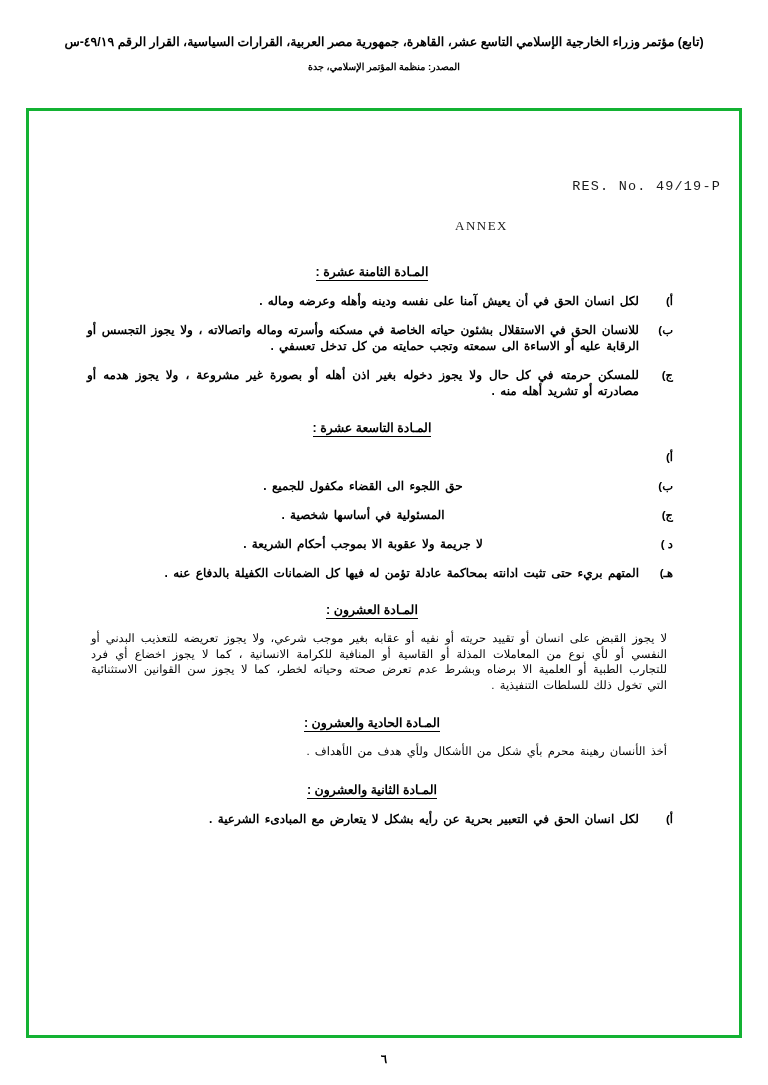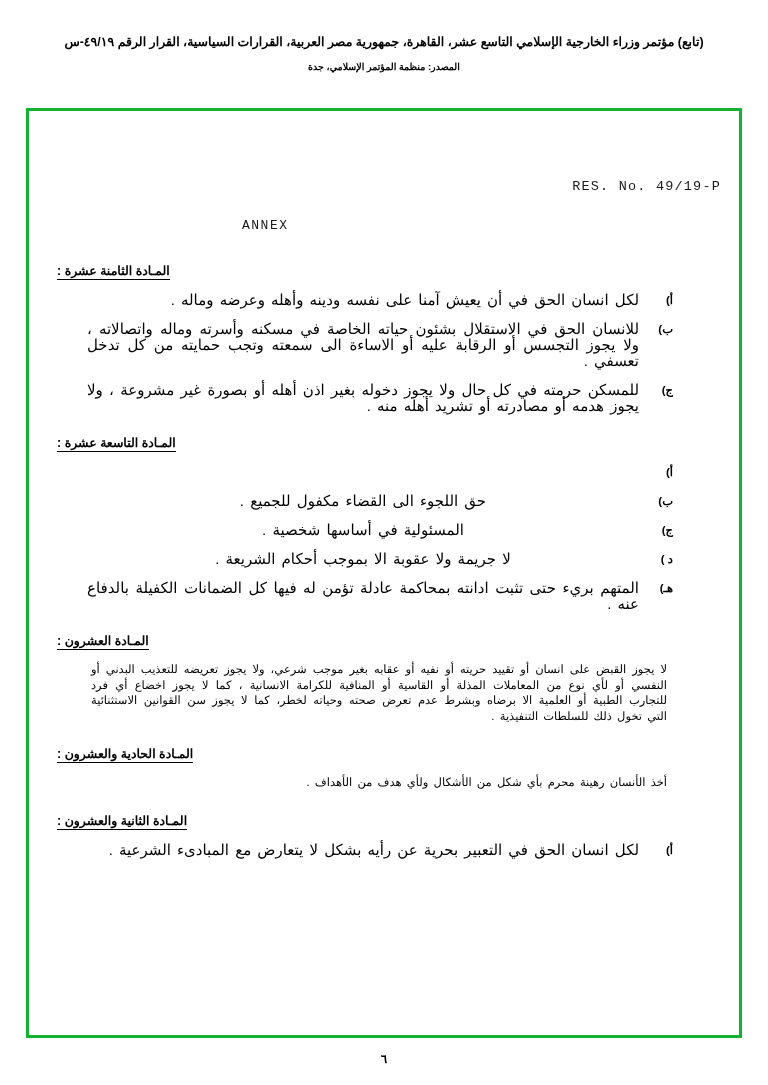--- a/index.html
+++ b/index.html
@@ -69,45 +69,45 @@
     font-family: "Liberation Mono", "DejaVu Sans Mono", monospace;
     font-size: 13.5px;
     letter-spacing: 1.2px;
     direction: ltr;
     text-align: right;
     margin-left: 165px;
     margin-top: 68px;
     color: #1a1a1a;
   }
   .annex {
-    font-family: Liberation Mono, monospace;
+    font-family: Liberation Serif, serif;
     font-size: 13px;
     letter-spacing: 1.5px;
     direction: ltr;
-    text-align: left;
+    text-align: center;
     margin-left: 195px;
     margin-top: 24px;
     color: #1a1a1a;
   }
 
   
   .body-ar {
     direction: rtl;
     text-align: right;
     margin-top: 30px;
     padding-right: 10px;
     padding-left: 10px;
   }
 
   .art-title {
     font-family: "Liberation Sans", sans-serif;
     font-weight: bold;
     font-size: 12.5px;
     color: #000;
-    text-align: left;
+    text-align: center;
     margin: 0 0 14px 0;
     padding-right: 24px;
   }
   .art-title span.t {
     border-bottom: 1px solid #000;
     padding-bottom: 1px;
     letter-spacing: 1.2px;
   }
 
   .clause {
@@ -126,22 +126,22 @@
     font-size: 11.5px;
     line-height: 16px;
     text-align: right;
     padding-left: 6px;
     box-sizing: border-box;
     color: #000;
   }
   .clause .ctext {
     flex: 1 1 auto;
     font-family: "Liberation Sans", sans-serif;
-    font-weight: normal;
-    font-size: 15px;
+    font-weight: bold;
+    font-size: 12px;
     line-height: 16px;
     color: #000;
     text-align: justify;
     text-align-last: right;
     letter-spacing: 0.2px;
     word-spacing: 2px;
   }
   .clause.center .ctext {
     text-align: left;
     text-align-last: center;

